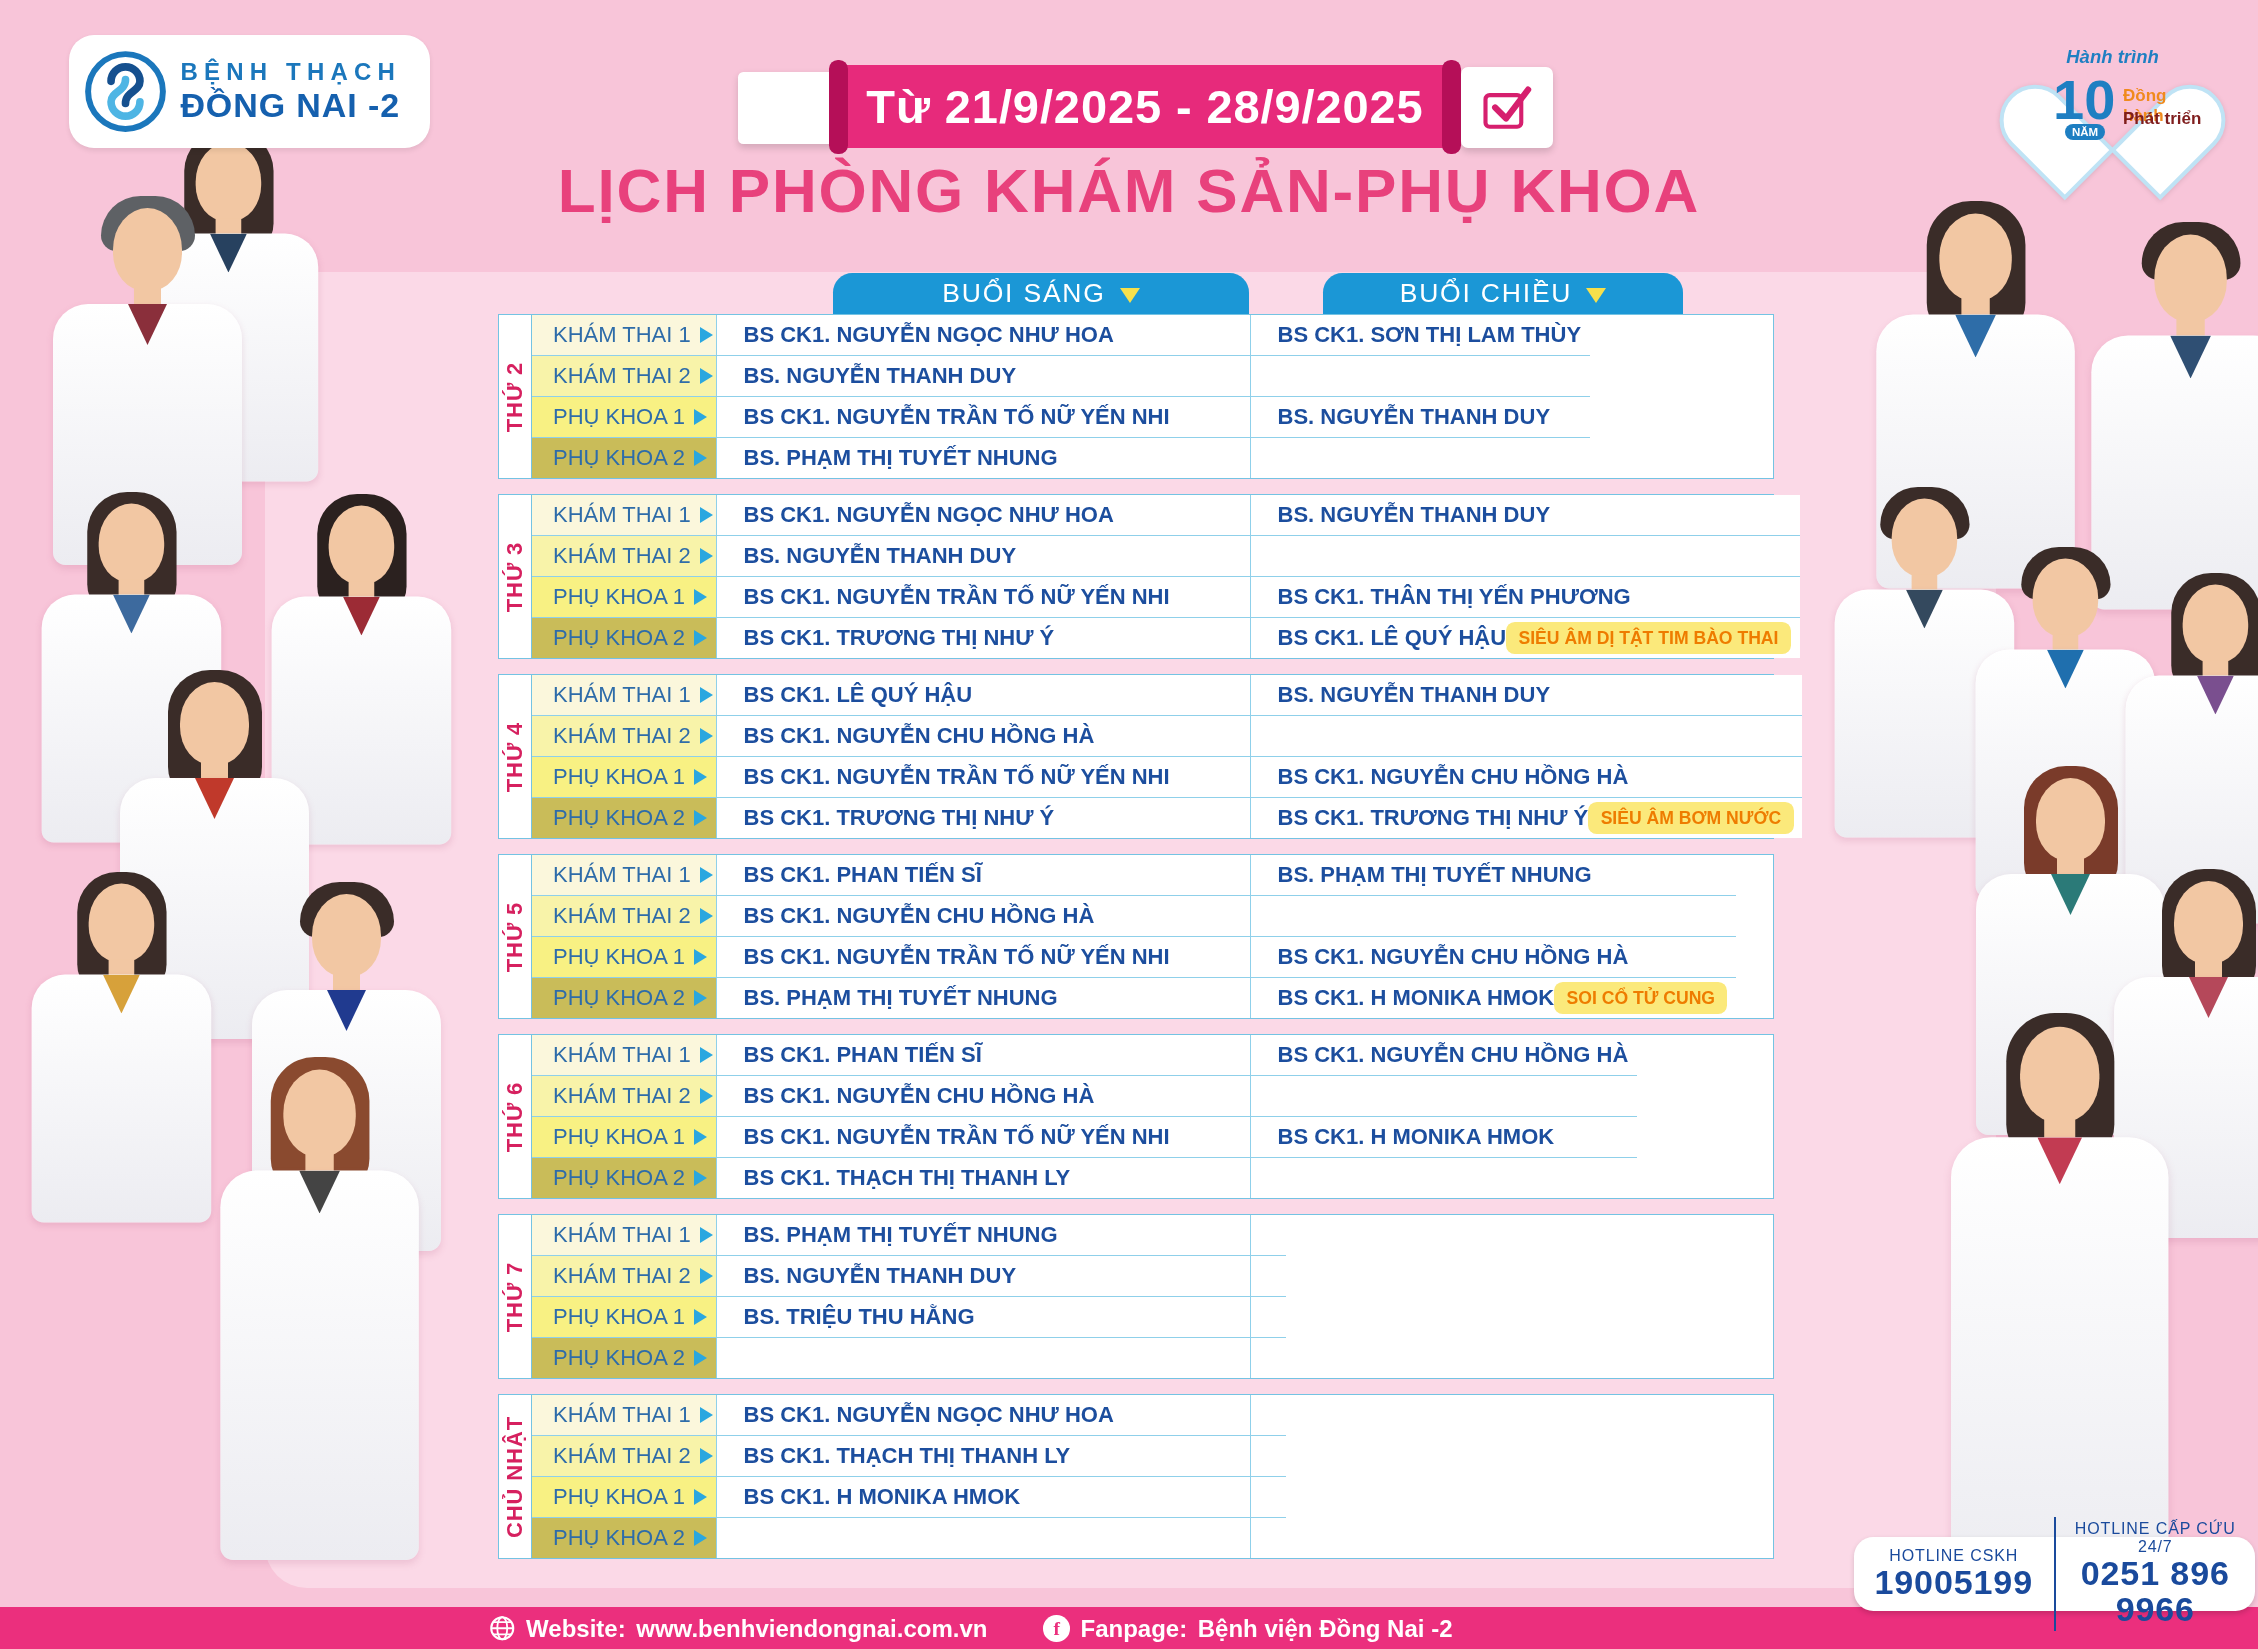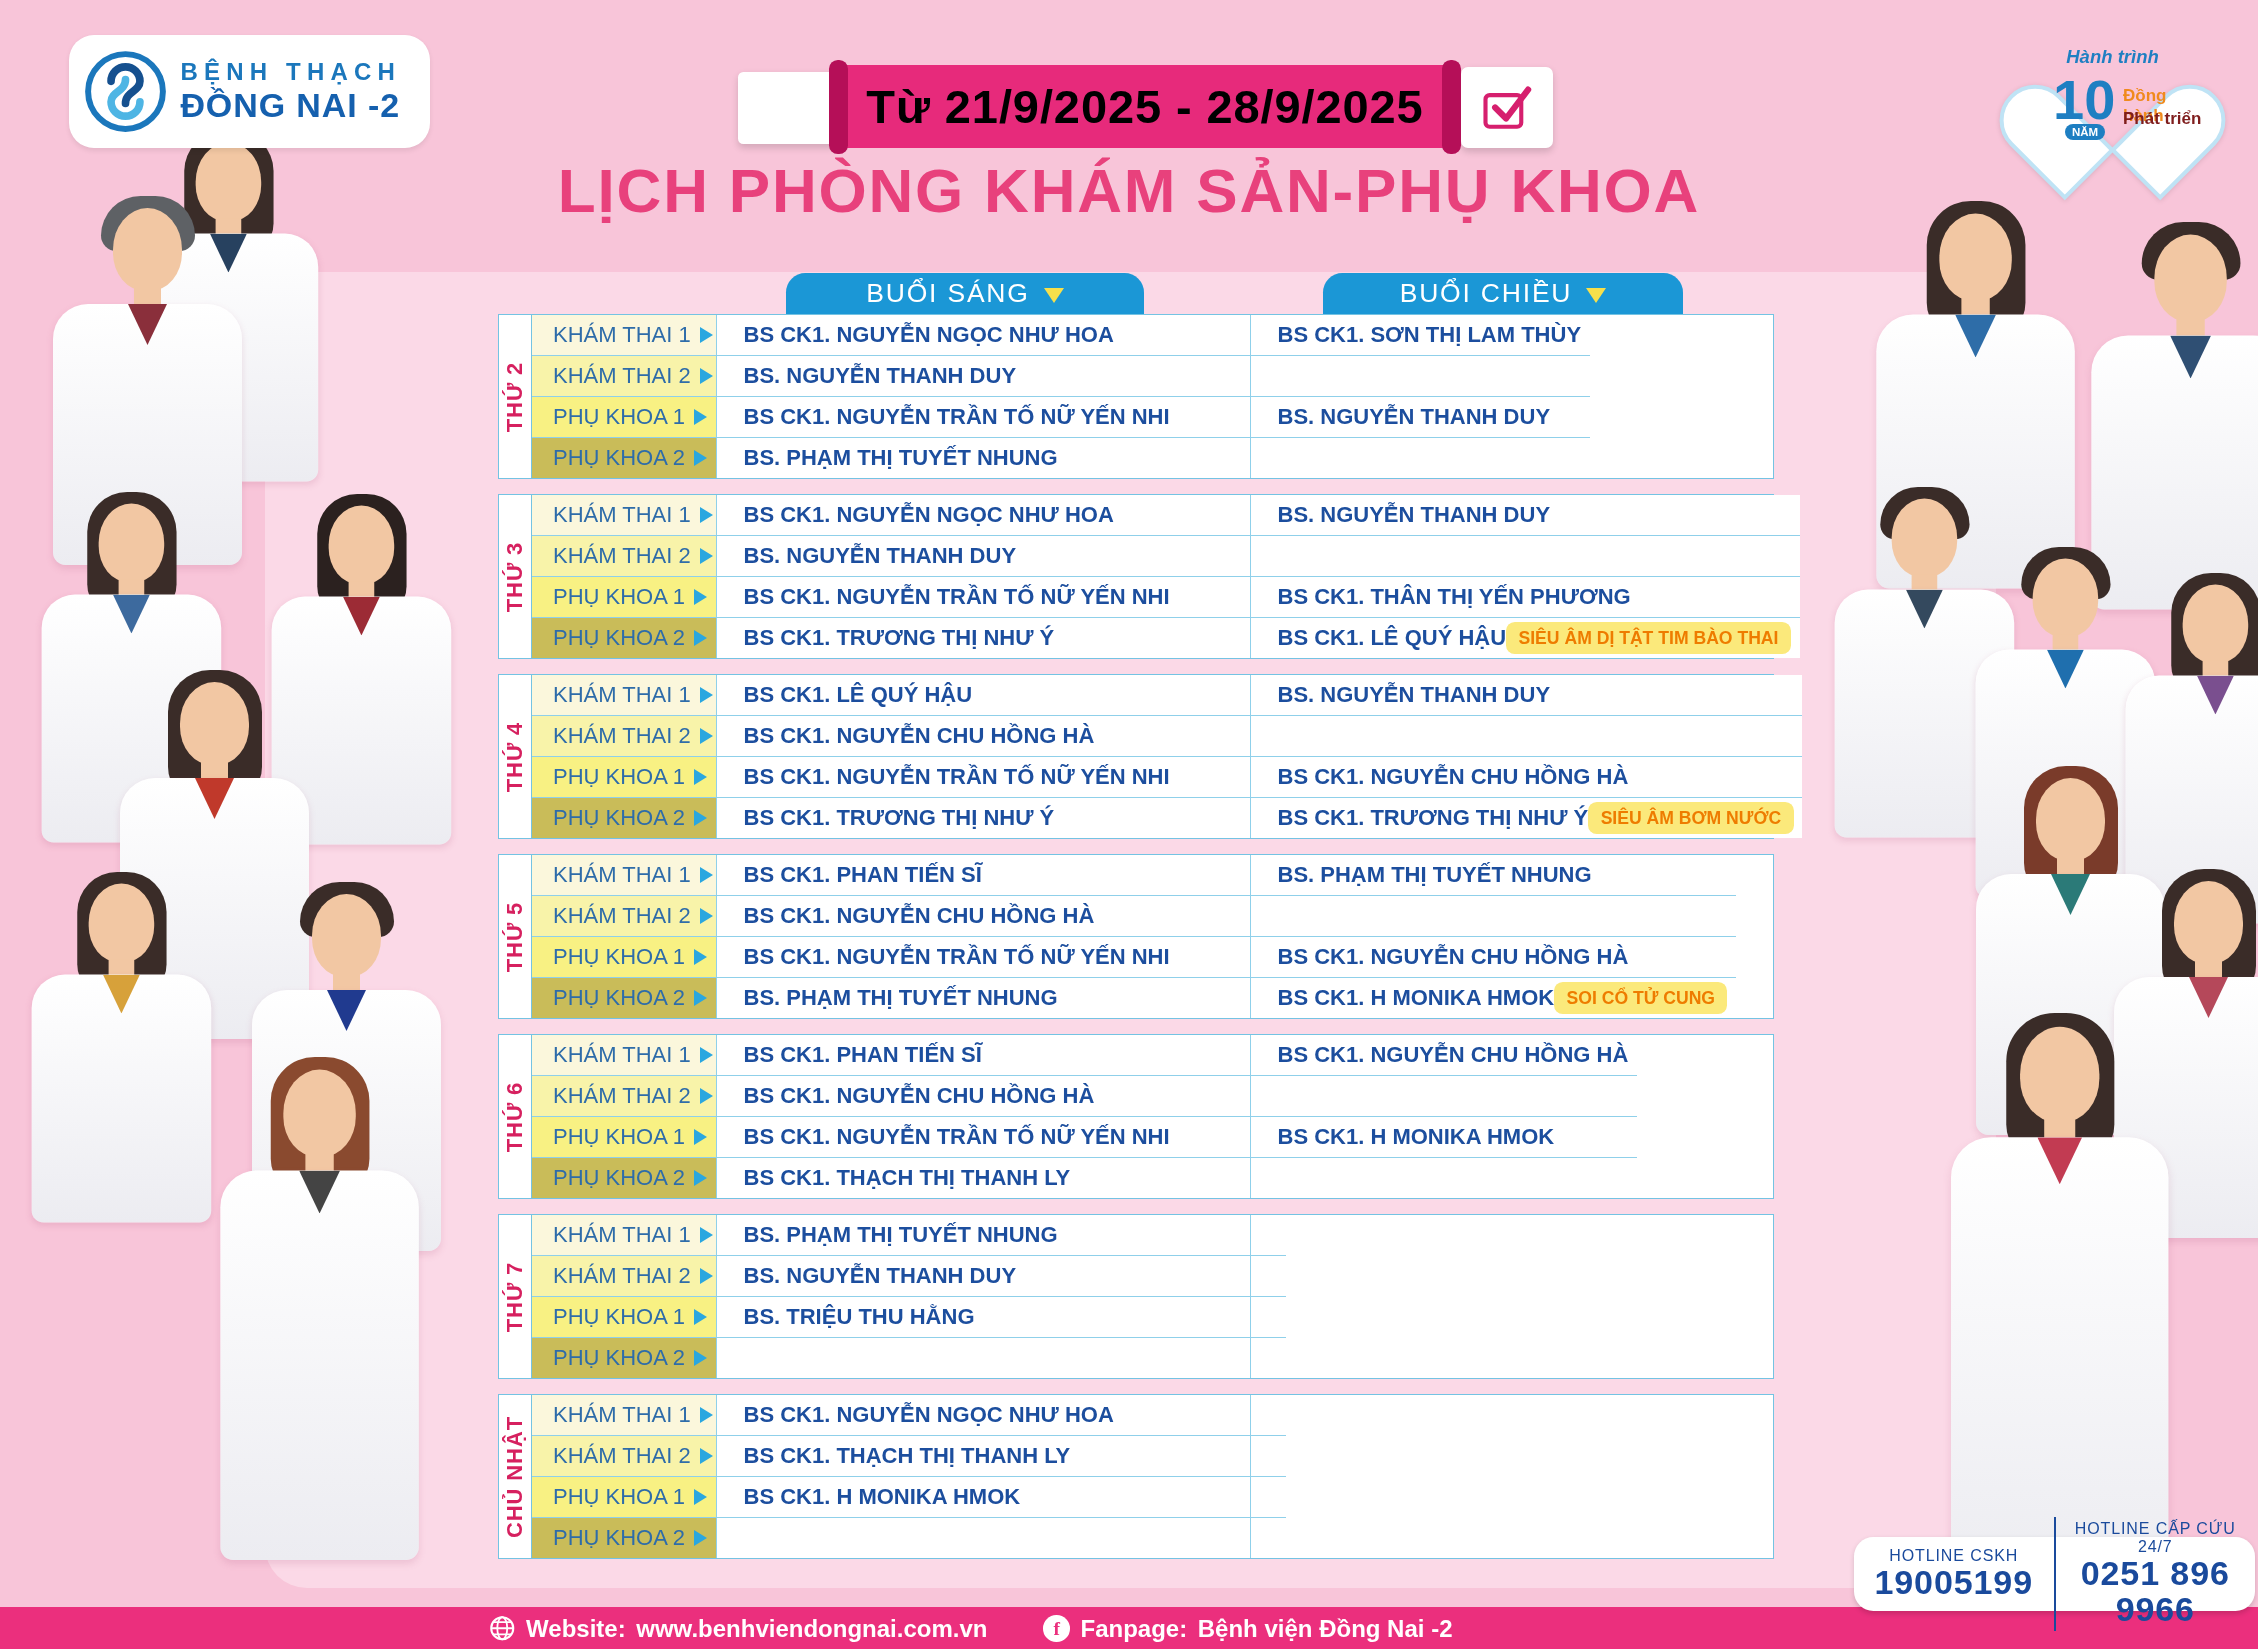--- a/index.html
+++ b/index.html
@@ -23,21 +23,21 @@
   .logo-text .l1{font-size:24px;font-weight:bold;letter-spacing:6.2px;color:#1B77BC}
   .logo-text .l2{font-size:34px;font-weight:bold;color:#1560AE;letter-spacing:0.9px}
 
   .ribbon-page-left{position:absolute;left:738px;top:72px;width:99px;height:72px;background:#fff;
                     border-radius:5.3px;box-shadow:0 3.5px 7px rgba(0,0,0,.15);z-index:4}
   .ribbon-bar{position:absolute;left:836px;top:65px;width:618px;height:83px;background:var(--magenta);
               display:flex;align-items:center;justify-content:center;z-index:5;border-radius:3.5px}
   .ribbon-bar::before,.ribbon-bar::after{content:"";position:absolute;top:-5.3px;width:19.4px;height:94px;
               background:#B50F58;border-radius:8.8px}
   .ribbon-bar::before{left:-7px}.ribbon-bar::after{right:-7px}
-  .ribbon-date{color:#000000;font-size:47px;font-weight:bold;letter-spacing:0.9px}
+  .ribbon-date{color:#ffffff;font-size:47px;font-weight:bold;letter-spacing:0.9px}
   .checkbox-panel{position:absolute;left:1461px;top:67px;width:92px;height:81px;background:#fff;
                   border-radius:7px;box-shadow:0 3.5px 7px rgba(0,0,0,.15);z-index:4;
                   display:flex;align-items:center;justify-content:center}
   .checkbox-panel svg{width:55px;height:55px}
 
   .page-title{position:absolute;left:0;right:0;top:155px;text-align:center;z-index:3;
               color:var(--title_pink);font-size:62px;font-weight:bold;letter-spacing:1.8px}
 
   .anniv{position:absolute;left:2019px;top:30px;width:187px;height:134px;z-index:4}
   .heart{position:absolute;left:23px;top:7px;width:141px;height:124px;filter:drop-shadow(0 1.8px 2.6px rgba(0,0,0,.12))}
@@ -50,21 +50,21 @@
   .anniv .ten{position:absolute;left:34px;top:37px;font-size:56px;font-weight:bold;color:#1E7FC2;z-index:2}
   .anniv .nam{position:absolute;left:46px;top:94px;background:#1E7FC2;color:#fff;font-size:11.5px;
               font-weight:bold;padding:1.8px 7px;border-radius:8px;z-index:2}
   .anniv .o1{position:absolute;left:104px;top:56px;color:#F08A1D;font-size:17px;font-weight:bold;z-index:2}
   .anniv .o2{position:absolute;left:104px;top:79px;color:#7f1d1d;font-size:17px;font-weight:bold;z-index:2}
 
   
   .tab{position:absolute;top:273px;height:41px;background:var(--table_blue);
        border-radius:19.4px 19.4px 0 0;display:flex;align-items:center;justify-content:center;gap:14px;
        z-index:3;color:#fff;font-size:26.5px;letter-spacing:1.8px}
-  .tab.morning{left:786px;width:358px}
+  .tab.morning{left:833px;width:416px}
   .tab.afternoon{left:1323px;width:360px}
   .tab-arrow{width:0;height:0;border-top:15px solid #F7E04B;border-left:10.6px solid transparent;
              border-right:10.6px solid transparent;margin-top:4.4px}
 
   
   .schedule{position:absolute;left:498px;top:314px;width:1276px;z-index:4}
   .day-block{display:flex;border:1.8px solid #74C3E3;background:#fff;margin-bottom:15px;box-sizing:border-box}
   .day-col{width:32px;border-right:1.8px solid #74C3E3;position:relative;background:#fff;flex:0 0 auto}
   .day-label{position:absolute;left:50%;top:50%;transform:translate(-50%,-50%) rotate(-90deg);
              font-weight:bold;color:var(--day_red);font-size:22px;letter-spacing:0.9px;white-space:nowrap}

